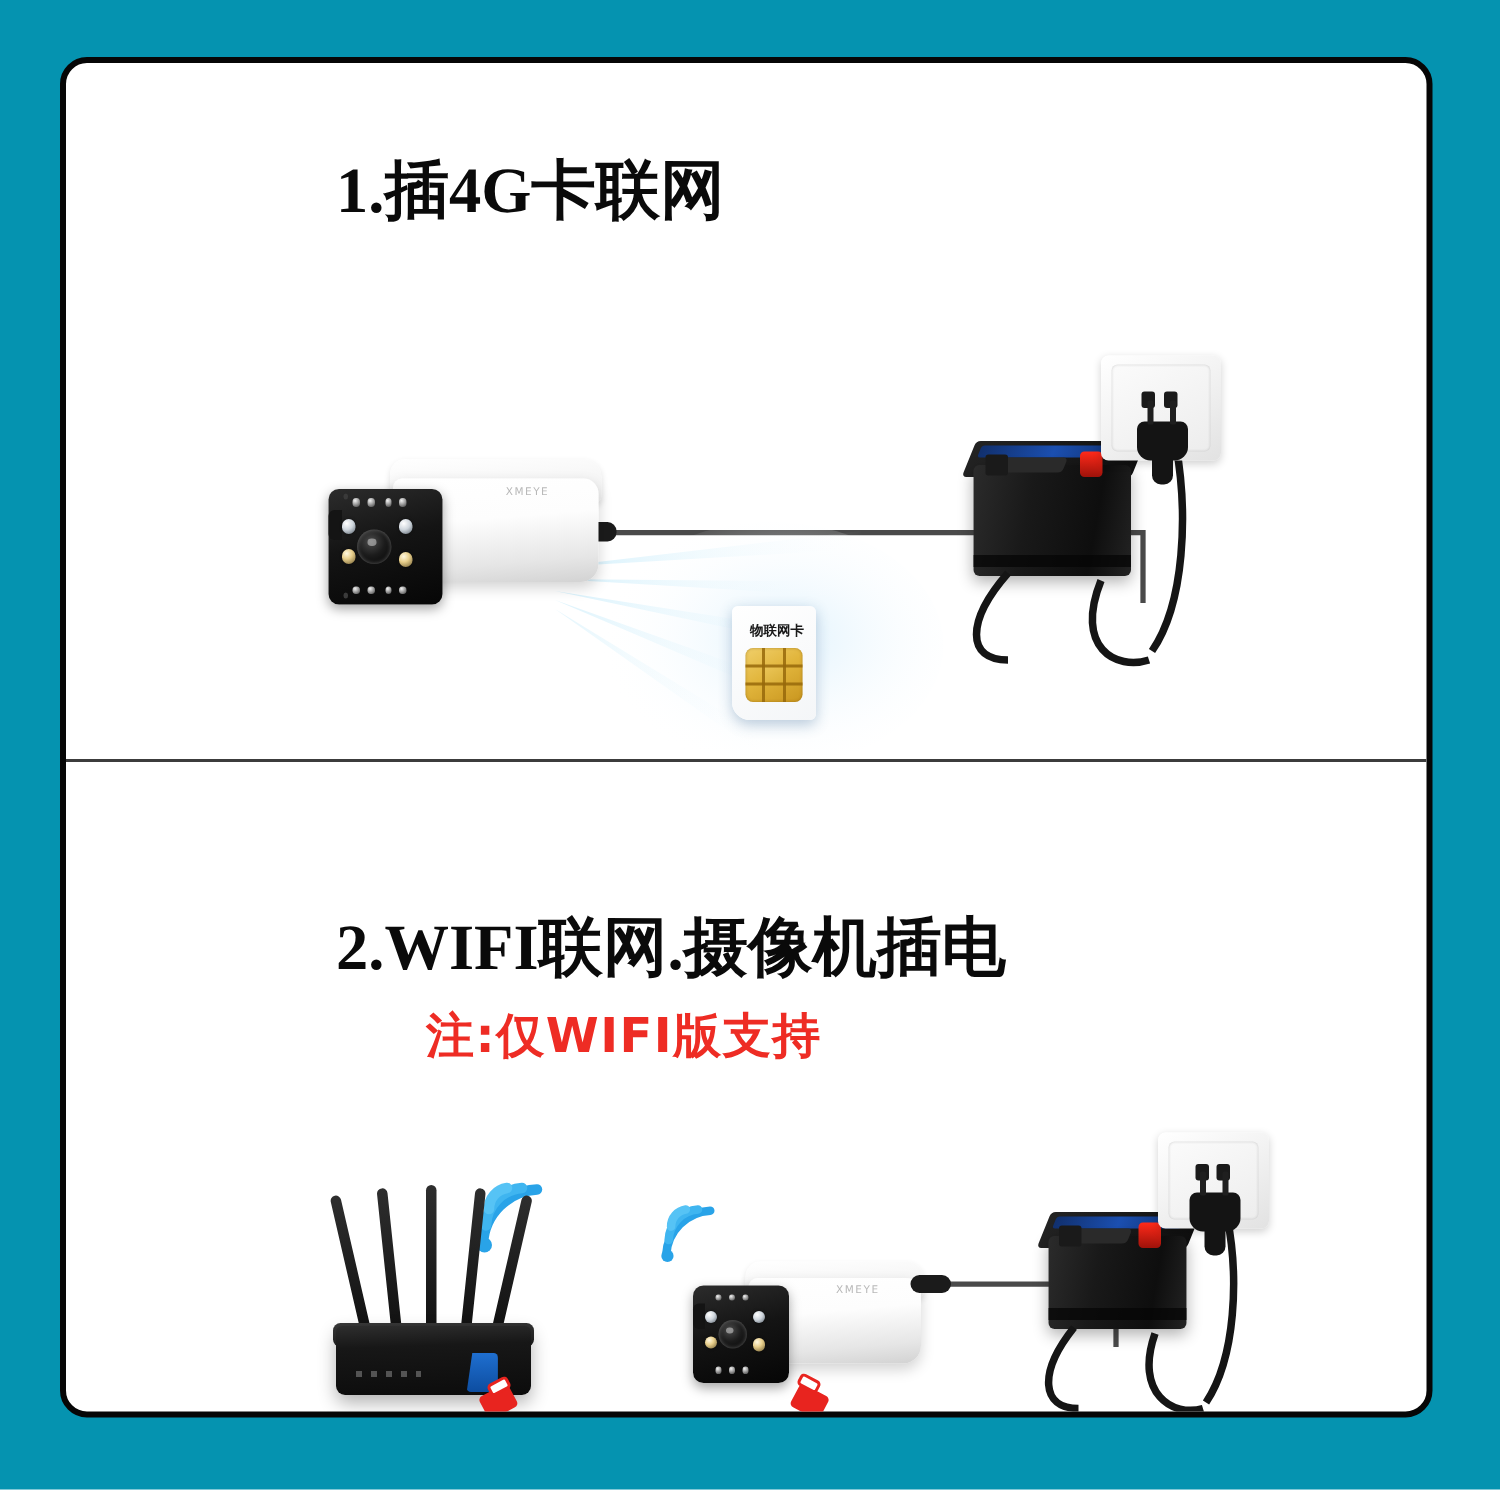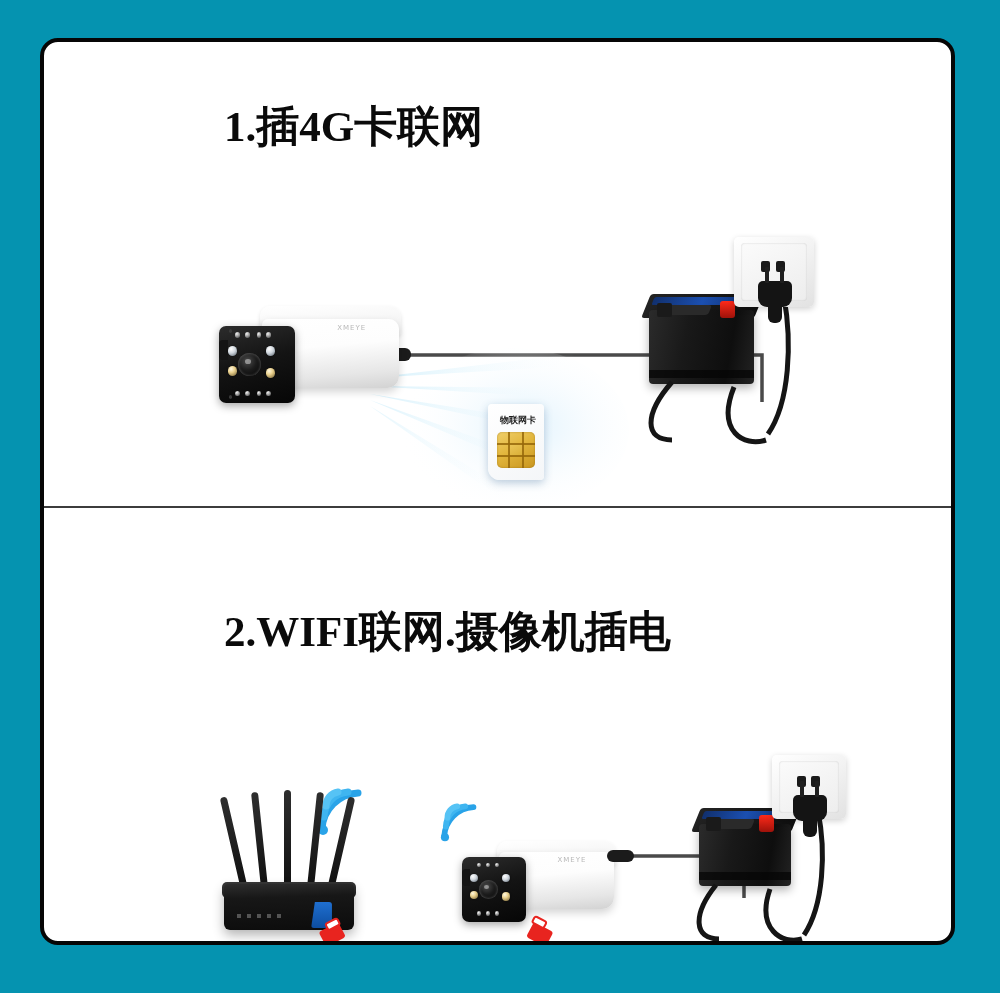--- a/index.html
+++ b/index.html
@@ -341,20 +341,21 @@
       </div>
     </div>
 
   </div>
 
   <div class="divider"></div>
 
   <div class="section sec2">
 
     <div class="title t2" style="top:50px;">2.WIFI联网.摄像机插电</div>
+    <div class="subtitle s2" style="top:116px;">注:仅WIFI版支持</div>
 
     <div class="wifi" style="left:268px;top:230px;">
       <svg width="54" height="54" viewBox="0 0 54 54">
         <g fill="none" stroke="#29a3e8" stroke-width="7" stroke-linecap="round">
           <path d="M 10 46 A 38 38 0 0 1 46 10"></path>
           <path d="M 12 34 A 26 26 0 0 1 36 9" stroke="#3fb5f0"></path>
           <path d="M 14 23 A 14 14 0 0 1 26 9" stroke="#56c3f5"></path>
         </g>
         <circle cx="11" cy="47" r="5" fill="#29a3e8"></circle>
       </svg>

